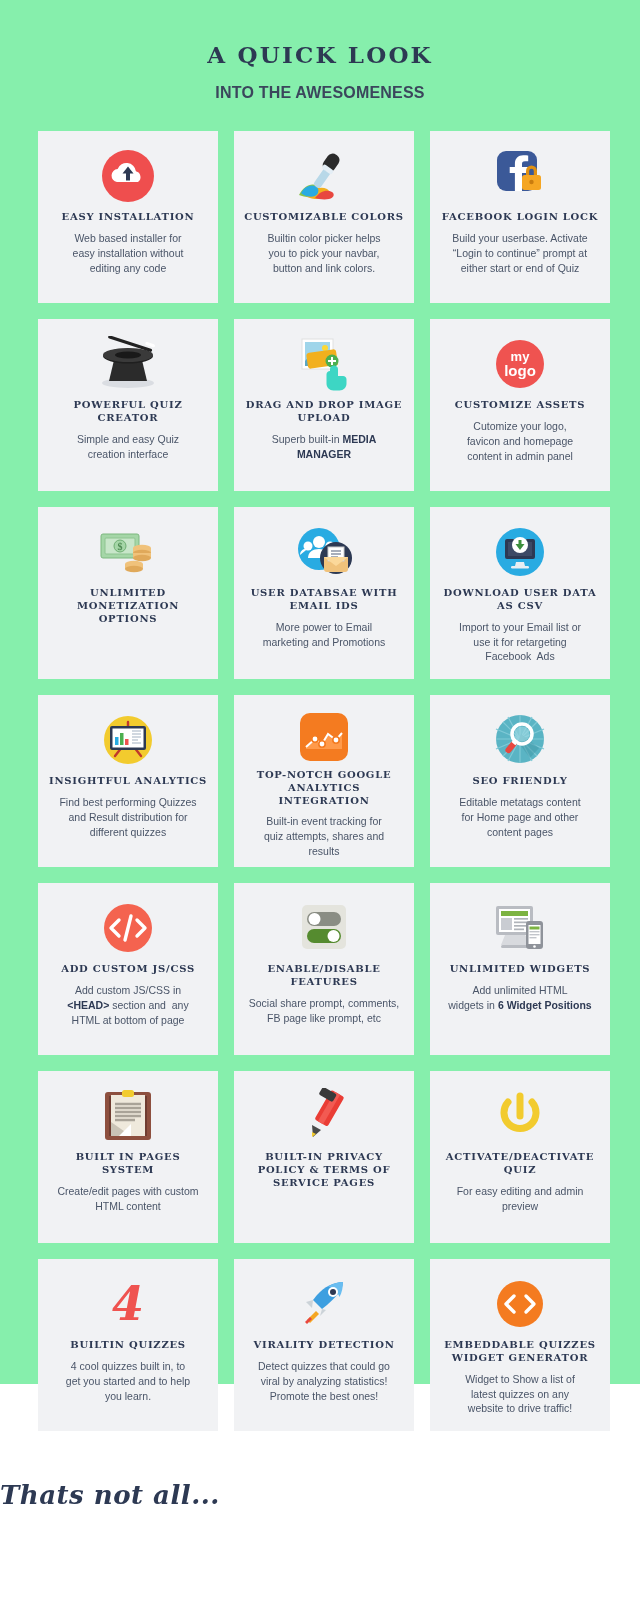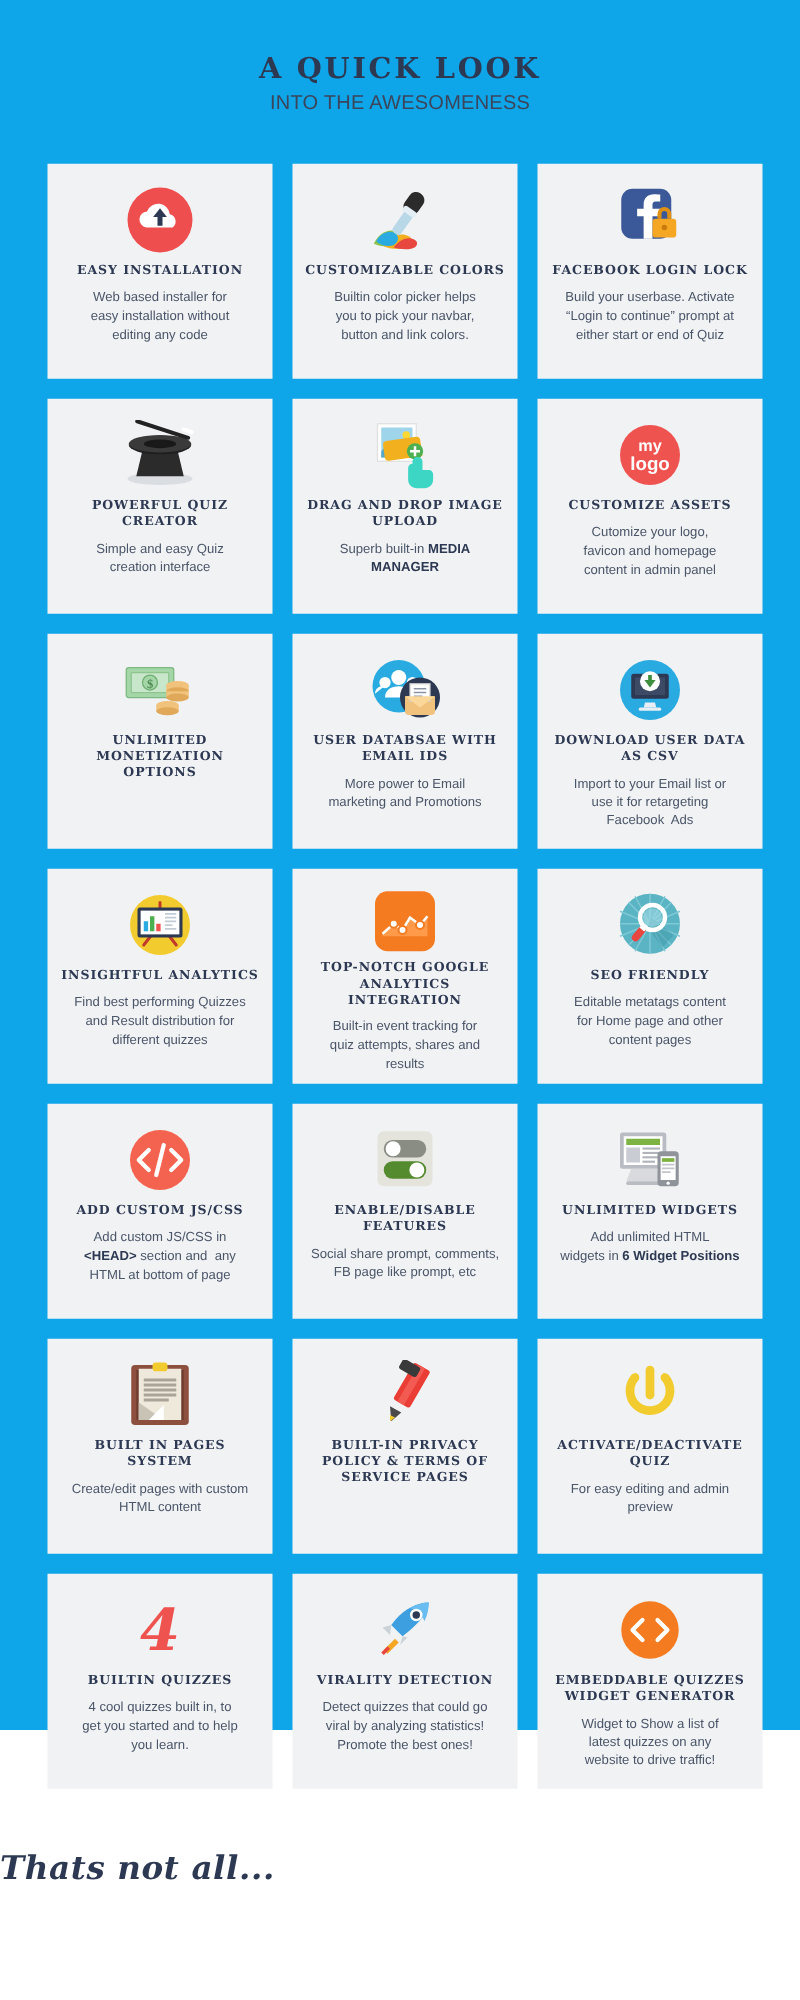--- a/index.html
+++ b/index.html
@@ -2,36 +2,36 @@
 <html><head>
 <meta charset="utf-8">
 <style>
   * { box-sizing: border-box; margin: 0; padding: 0; }
   html, body {
     width: 640px; height: 1600px;
     background: #ffffff;
     font-family: "Liberation Sans", sans-serif;
     overflow: hidden;
   }
-  .page { position: relative; width: 640px; height: 1384px; background: #0ea5e9; }
+  .page { position: relative; width: 640px; height: 1384px; background: #86efac; }
 
   
   .header { padding-top: 42px; text-align: center; }
   .header h1 {
     font-family: "DejaVu Serif", serif;
     font-weight: 700;
     font-size: 23px;
     letter-spacing: 2.2px;
     color: #2d3953;
     line-height: 1.1;
   }
   .header h2 {
-    margin-top: 7px;
+    margin-top: 17px;
     font-family: "Liberation Sans", sans-serif;
-    font-weight: 400;
+    font-weight: 700;
     font-size: 16px;
     letter-spacing: 0.2px;
     color: #3b465c;
     line-height: 1.1;
   }
 
   
   .grid {
     position: absolute;
     left: 38px; top: 131px;

